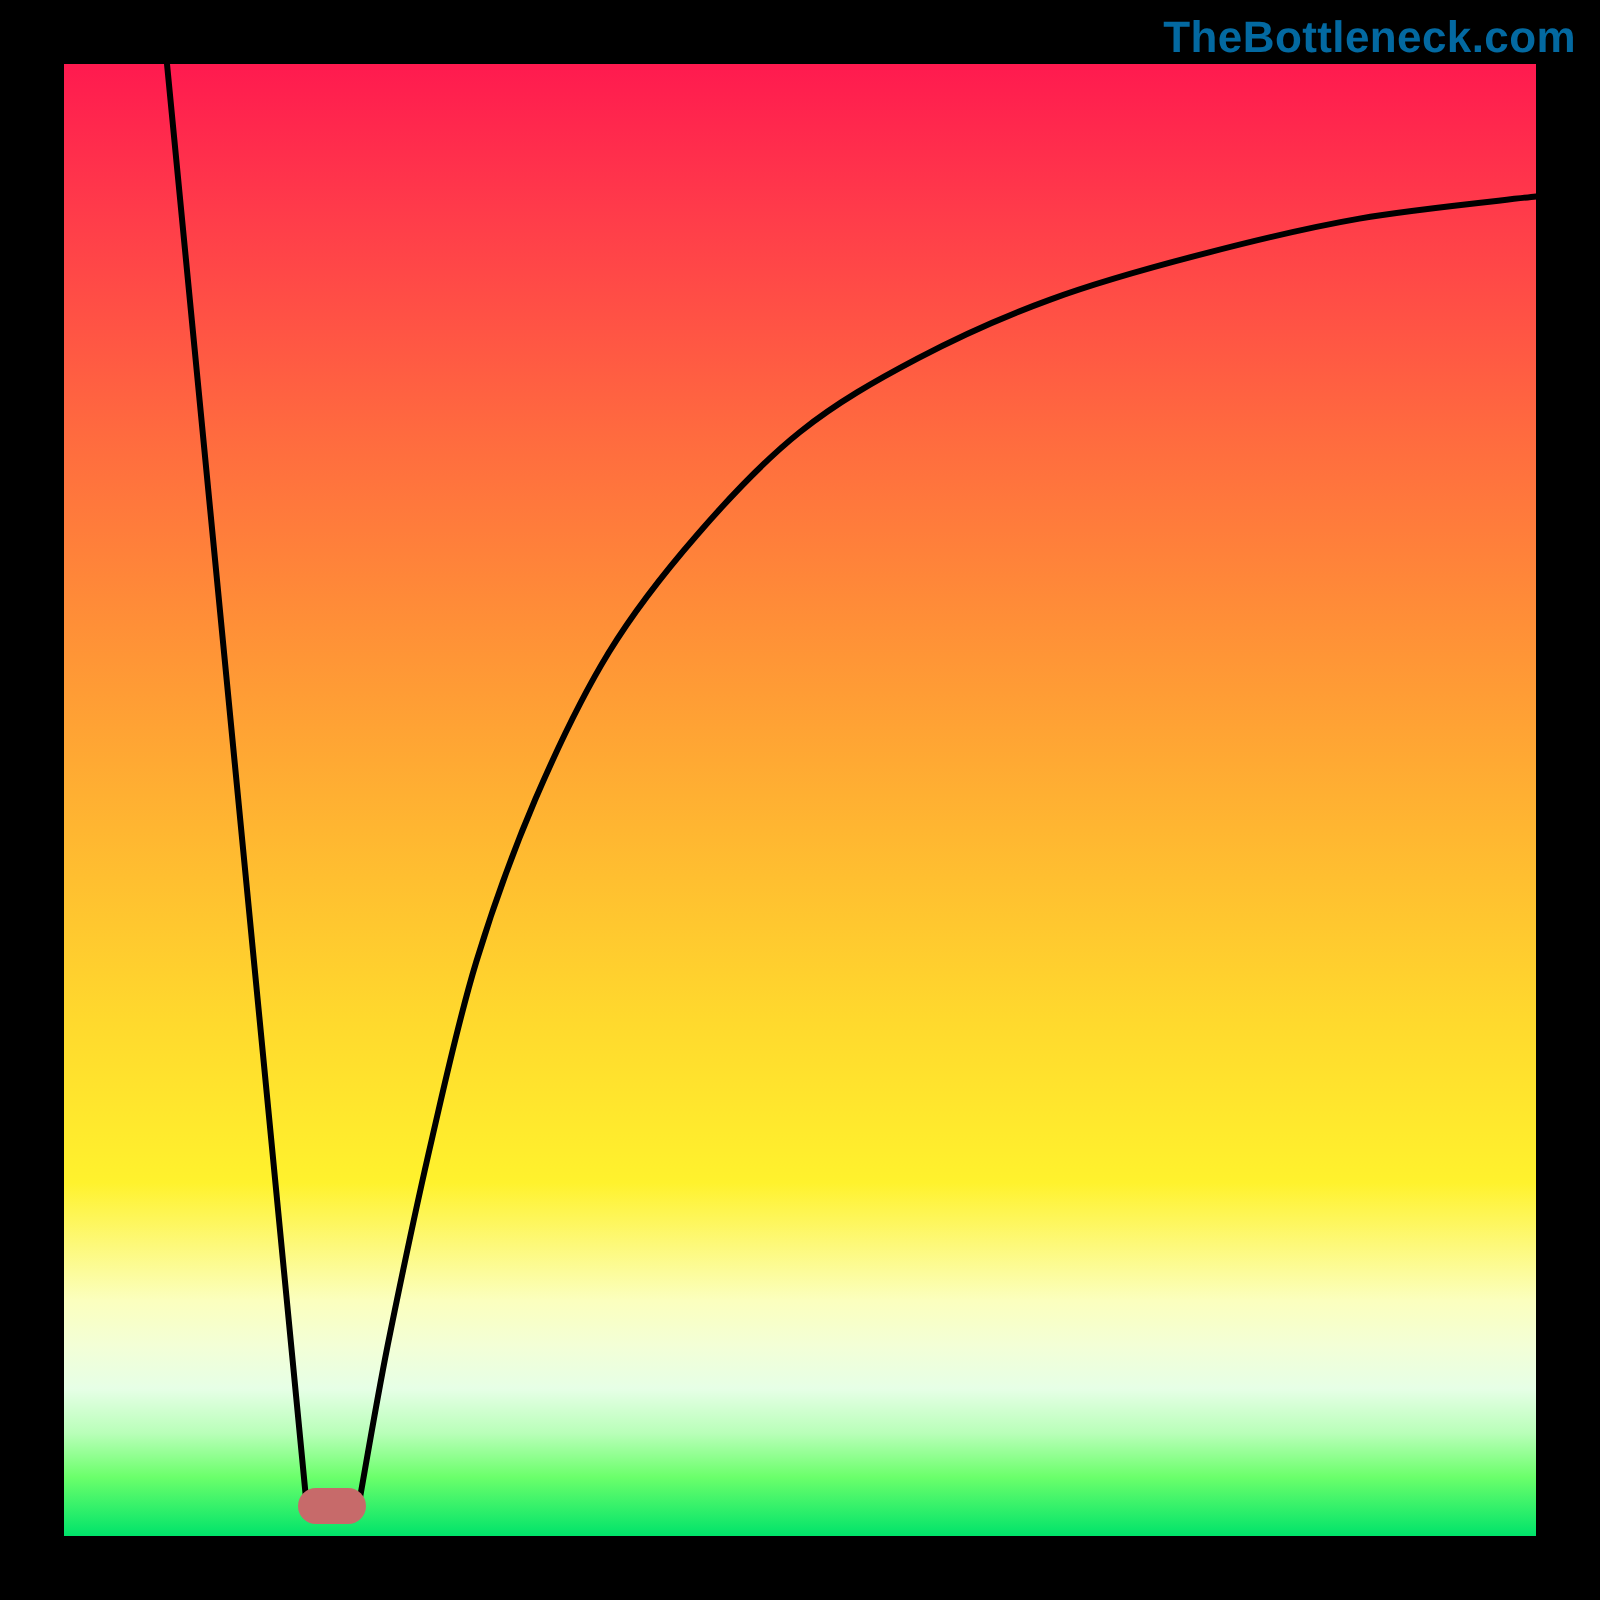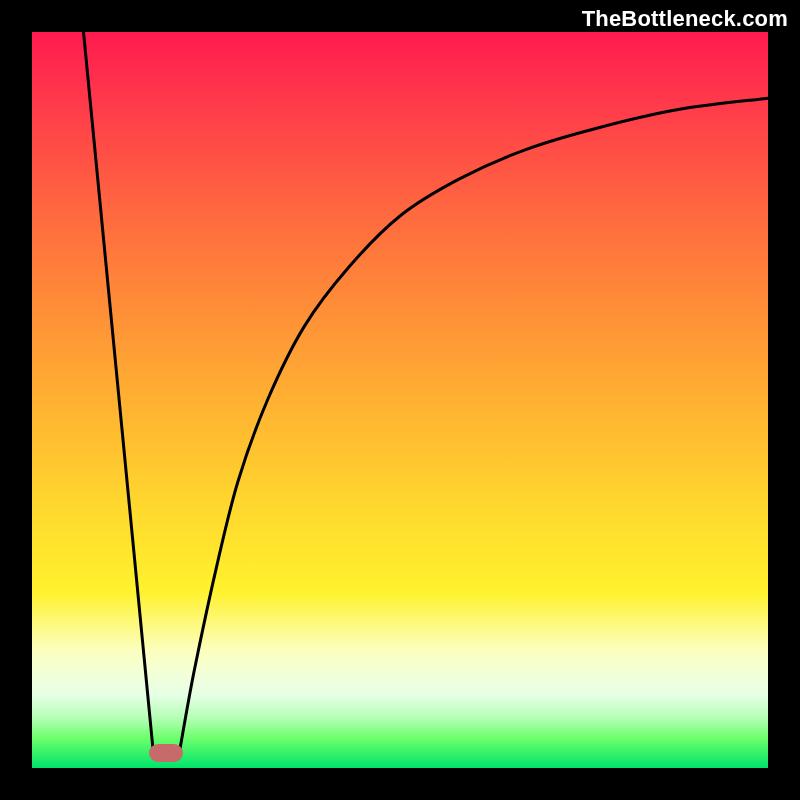--- a/index.html
+++ b/index.html
@@ -31,21 +31,21 @@
       #e6ffe6 90%,
       #b9ffb9 93%,
       #6bff6b 96%,
       #00e36a 100%
     );
   }
   .watermark {
     position: absolute;
     top: 6px;
     right: 12px;
-    color: #ffffff;
+    color: #0369a1;
     font-size: 22px;
     font-weight: 600;
     letter-spacing: 0.2px;
     user-select: none;
   }
   svg.curves {
     position: absolute;
     left: 0;
     top: 0;
     width: 736px;

